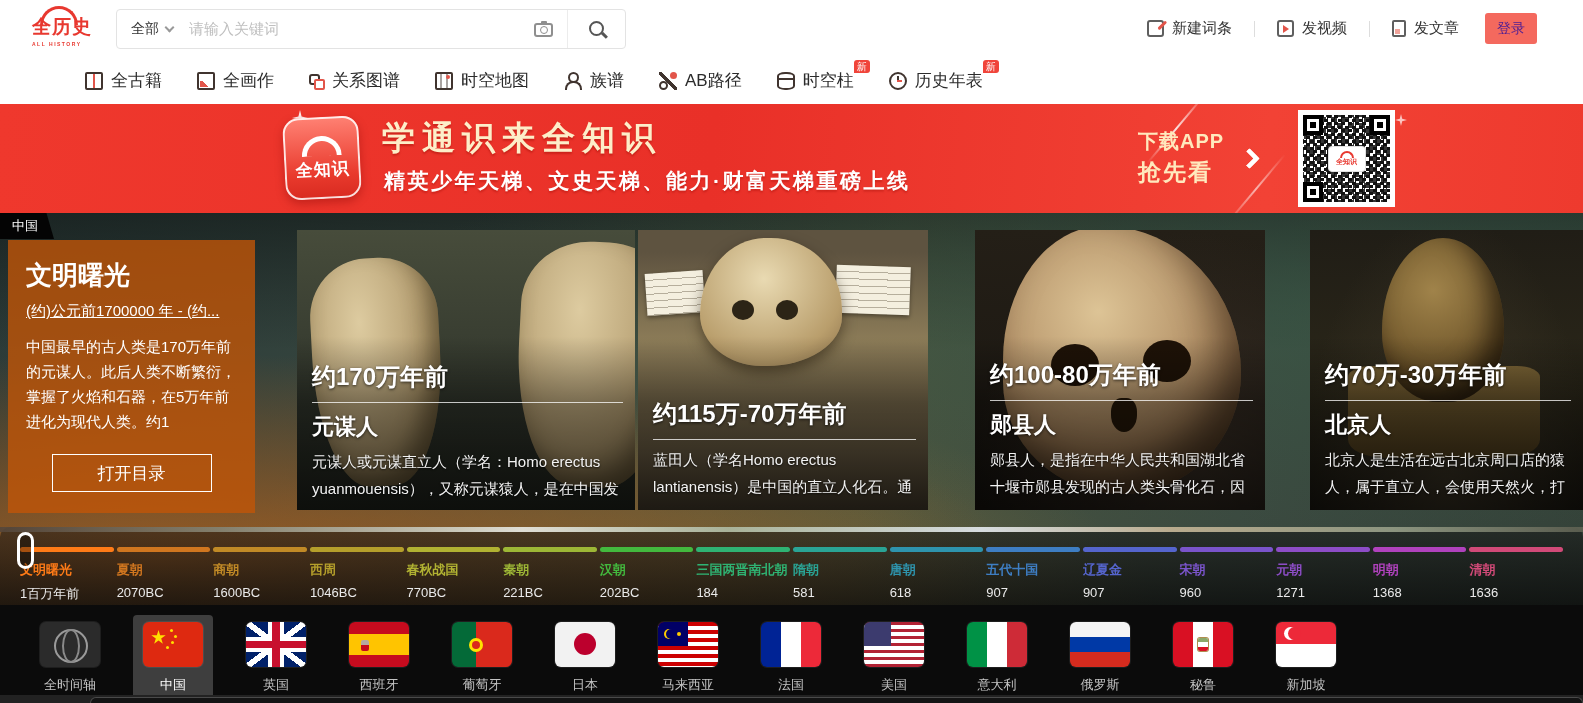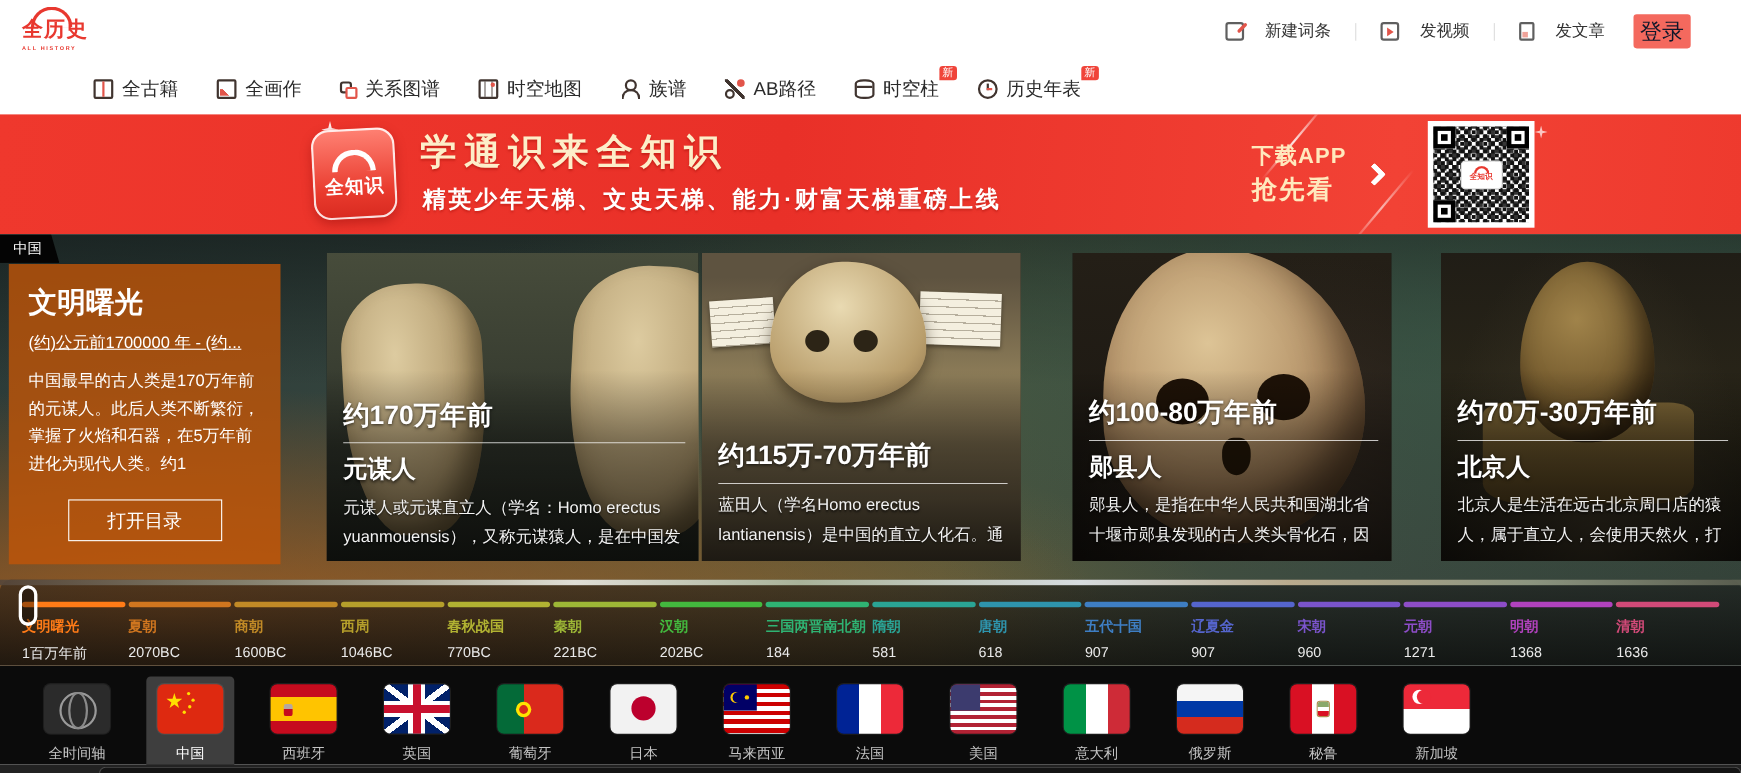--- a/index.html
+++ b/index.html
@@ -1,20 +1,20 @@
 <!DOCTYPE html>
 <html><head>
 <meta charset="utf-8">
 <style>
   * { margin:0; padding:0; box-sizing:border-box; }
   html,body { width:1583px; height:703px; overflow:hidden; background:#fff;
     font-family:"Liberation Sans","DejaVu Sans",sans-serif; }
 
   
-  .header { height:57px; display:flex; align-items:center; padding:0 46px 0 20px; background:#fff; }
+  .header { height:57px; display:flex; align-items:center; padding:0 46px 0 20px; background:#fff;margin-left:12px; }
   .logo { position:relative; width:64px; margin-top:4px; cursor:pointer; }
   .logo-arc { position:absolute; top:-8px; left:8px; width:38px; height:19px;
     border:3px solid #e8382f; border-bottom:none; border-radius:40px 40px 0 0; }
   .logo-cn { font-size:19px; font-weight:900; color:#e8382f; letter-spacing:1px; position:relative; }
   .logo-en { font-size:5px; color:#e8382f; letter-spacing:1.5px; font-weight:bold; margin-top:1px; }
 
   .searchbar { margin-left:20px; width:510px; height:40px; border:1px solid #e3e3e3; border-radius:4px;
     display:flex; align-items:center; }
   .search-cat { display:flex; align-items:center; padding:0 6px 0 14px; font-size:14px; color:#333; cursor:pointer; flex:none; }
   .chev { width:7px; height:7px; border-right:2px solid #999; border-bottom:2px solid #999;
@@ -23,32 +23,32 @@
     font-family:inherit; }
   .search-input::placeholder { color:#bfbfbf; }
   .i-camera { width:19px; height:14px; border:2px solid #8f8f8f; border-radius:3px; position:relative; margin:2px 14px 0 4px; flex:none; cursor:pointer; }
   .i-camera::before { content:""; position:absolute; top:-4px; left:5px; width:6px; height:3px; background:#8f8f8f; border-radius:1px; }
   .i-camera::after { content:""; position:absolute; left:4px; top:1px; width:6px; height:6px; border:1.5px solid #8f8f8f; border-radius:50%; }
   .search-btn { width:58px; height:100%; border-left:1px solid #ececec; display:flex; align-items:center; justify-content:center; cursor:pointer; flex:none; }
   .i-mag { width:15px; height:15px; border:2px solid #555; border-radius:50%; position:relative; }
   .i-mag::after { content:""; position:absolute; right:-3px; bottom:-5px; width:2.5px; height:7px; background:#555; transform:rotate(-45deg); }
 
   .header-actions { margin-left:auto; display:flex; align-items:center; gap:0; }
-  .h-act { display:flex; align-items:center; gap:19px; font-size:15px; color:#333; cursor:pointer; }
+  .h-act { display:flex; align-items:center; gap:8px; font-size:15px; color:#333; cursor:pointer; }
   .act-ico { width:17px; height:17px; position:relative; display:inline-block; }
   .i-edit { border:2px solid #5f5f5f; border-radius:3px; }
   .i-edit::after { content:""; position:absolute; right:-4px; top:-2px; width:11px; height:2.5px; background:#e2554a;
     transform:rotate(-45deg); transform-origin:right center; border-radius:2px; }
   .i-video { border:2px solid #5f5f5f; border-radius:3px; }
   .i-video::after { content:""; position:absolute; left:4px; top:3px; border-left:6px solid #e2554a;
     border-top:4px solid transparent; border-bottom:4px solid transparent; }
   .i-doc { width:14px; border:2px solid #5f5f5f; border-radius:2px; }
   .i-doc::after { content:""; position:absolute; left:1px; bottom:1px; width:5px; height:5px; background:#f0a39a; }
   .h-sep { width:1px; height:16px; background:#ddd; margin:0 22px; }
-  .login-btn { margin-left:26px; width:52px; height:31px; background:#f4695e; color:#0f172a; font-size:20px;
+  .login-btn { margin-left:26px; width:52px; height:31px; background:#f4695e; color:#4c1d95; font-size:14px;
     border:none; border-radius:3px; cursor:pointer; font-family:inherit; }
 
   
   .nav { height:47px; display:flex; align-items:center; padding-left:85px; background:#fff; }
   .nav-items { display:flex; align-items:center; gap:35px; }
   .nav-item { display:flex; align-items:center; gap:8px; font-size:17px; color:#2b2b2b; cursor:pointer; position:relative; }
   .nav-ico { width:18px; height:18px; position:relative; display:inline-block; flex:none; }
   .nav-badge { position:absolute; top:-9px; right:-16px; background:#f0443a; color:#fff; font-size:10px;
     padding:1px 3px; border-radius:3px 3px 3px 0; line-height:11px; }
   .i-book { border:2px solid #40342f; border-radius:2px; }
@@ -121,21 +121,21 @@
       linear-gradient(180deg, rgba(12,18,18,.55), rgba(0,0,0,0) 35%),
       linear-gradient(100deg,#2c3b38,#36463f 30%,#49543f 55%,#3b4a40 78%,#344239); }
   .region-tag { position:absolute; left:0; top:0; background:#040404; color:#fff; font-size:13px;
     padding:4px 16px 4px 12px; clip-path:polygon(0 0,86% 0,100% 100%,0 100%); z-index:5; }
 
   .feature-card { position:absolute; left:8px; top:27px; width:247px; height:273px;
     background:rgba(193,85,8,.8); padding:18px 18px 0; color:#fff; z-index:4; }
   .fc-title { font-size:26px; font-weight:900; }
   .fc-date { font-size:15px; margin-top:9px; white-space:nowrap; overflow:hidden;text-decoration:underline; }
   .fc-desc { font-size:15px; line-height:25px; margin-top:13px; }
-  .fc-btn { margin:20px auto 0; width:140px; height:38px; background:transparent; border:1px solid #fff;
+  .fc-btn { margin:20px auto 0; width:160px; height:38px; background:transparent; border:1px solid #fff;
     color:#fff; font-size:17px; display:flex; align-items:center; justify-content:center; cursor:pointer; font-family:inherit; }
 
   .pcard { position:absolute; top:17px; height:280px; overflow:hidden; background:#20241f; cursor:pointer; }
   .pc2 { left:297px; width:338px; } .pc3 { left:638px; width:290px; }
   .pc4 { left:975px; width:290px; } .pc5 { left:1310px; width:273px; }
   .art { position:absolute; inset:0; }
   .art-ym { background:linear-gradient(180deg,#474c3b,#2e332a 70%,#23271f); }
   .tooth { position:absolute; border-radius:45% 45% 40% 40%/26% 26% 58% 58%;
     background:radial-gradient(ellipse at 38% 28%,#ddcba0,#b49d70 58%,#84714c 90%); box-shadow:inset -10px -14px 24px rgba(40,30,10,.45); }
   .tooth.t1 { left:16px; top:28px; width:128px; height:228px; transform:rotate(-3deg); }
@@ -247,20 +247,31 @@
 </style>
 </head>
 <body>
 
 <div class="header">
   <div class="logo">
     <div class="logo-arc"></div>
     <div class="logo-cn">全历史</div>
     <div class="logo-en">ALL HISTORY</div>
   </div>
+  <div class="searchbar">
+    <div class="search-cat">
+      <span>全部</span>
+      <i class="chev"></i>
+    </div>
+    <input class="search-input" placeholder="请输入关键词" style="">
+    <span class="i-camera"></span>
+    <div class="search-btn">
+      <span class="i-mag"></span>
+    </div>
+  </div>
   <div class="header-actions">
     <div class="h-act">
       <span class="act-ico i-edit"></span>
       <span>新建词条</span>
     </div>
     <span class="h-sep"></span>
     <div class="h-act">
       <span class="act-ico i-video"></span>
       <span>发视频</span>
     </div>
@@ -501,26 +512,26 @@
 <div class="countries" id="countries">
     <div class="country">
     <div class="tile flag-globe"></div>
     <div class="clabel">全时间轴</div>
   </div>
     <div class="country selected">
     <div class="tile flag-cn"></div>
     <div class="clabel">中国</div>
   </div>
     <div class="country">
+    <div class="tile flag-gb"></div>
+    <div class="clabel">英国</div>
+  </div>
+    <div class="country">
     <div class="tile flag-es"></div>
     <div class="clabel">西班牙</div>
-  </div>
-    <div class="country">
-    <div class="tile flag-gb"></div>
-    <div class="clabel">英国</div>
   </div>
     <div class="country">
     <div class="tile flag-pt"></div>
     <div class="clabel">葡萄牙</div>
   </div>
     <div class="country">
     <div class="tile flag-jp"></div>
     <div class="clabel">日本</div>
   </div>
     <div class="country">

